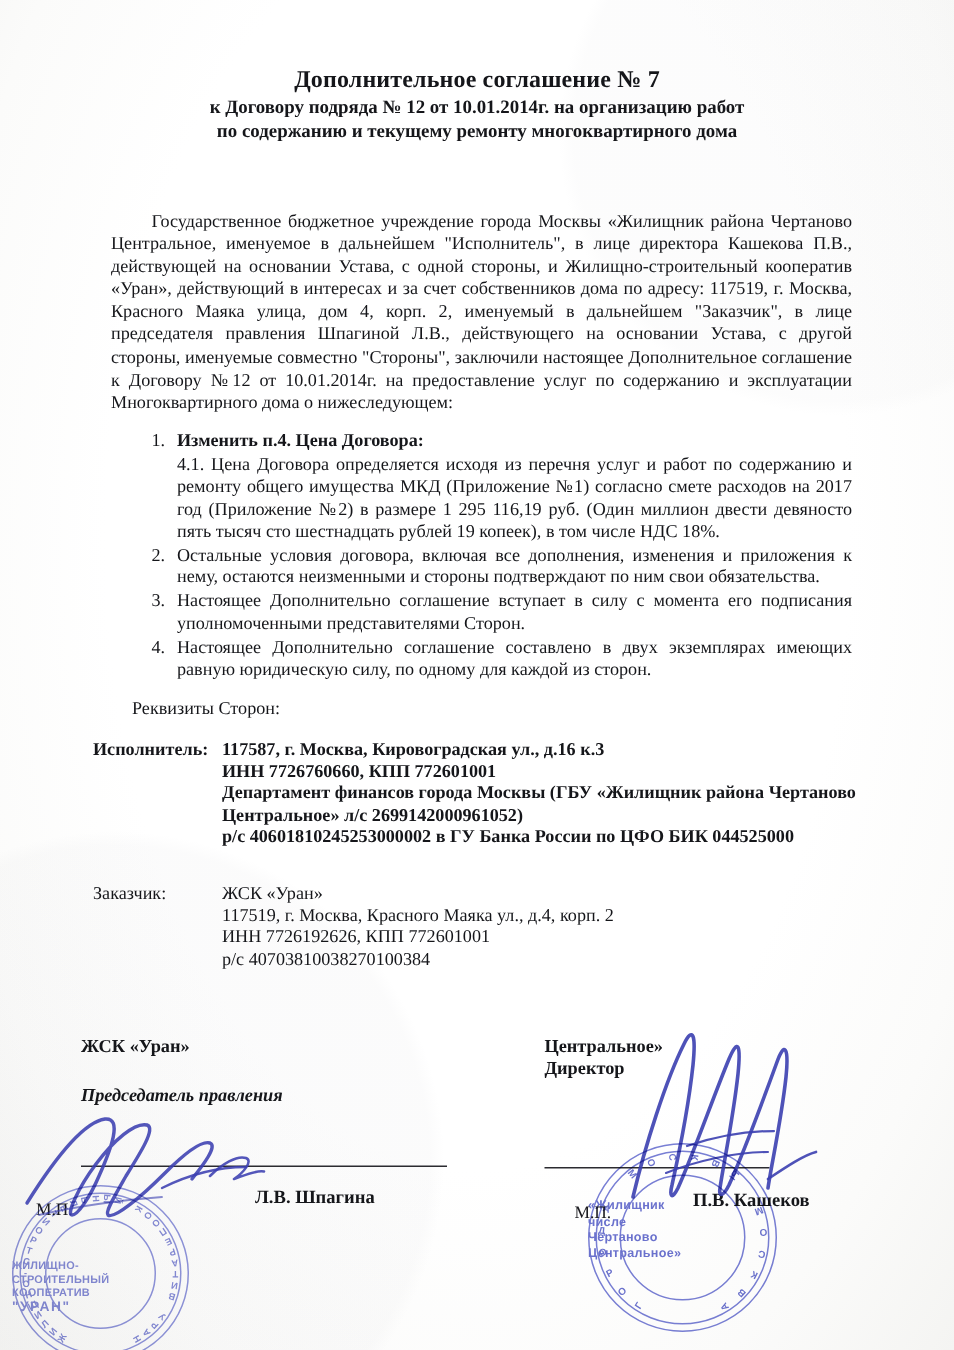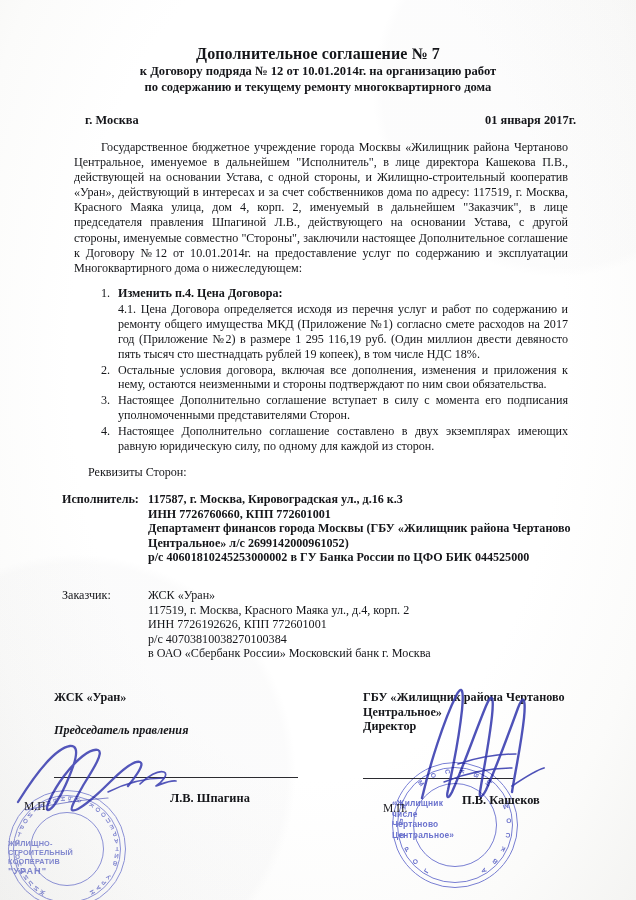--- a/index.html
+++ b/index.html
@@ -162,24 +162,20 @@
   <div class="scan-noise"></div>
 
   <div class="content">
 
     <div class="title-block">
       <div class="title-main">Дополнительное соглашение № 7</div>
       <div class="title-sub">к Договору подряда № 12 от 10.01.2014г. на организацию работ</div>
       <div class="title-sub">по содержанию и текущему ремонту многоквартирного дома</div>
     </div>
 
-    <div class="cityline">
-      <span class="city">г. Москва</span>
-      <span class="datev">01 января 2017г.</span>
-    </div>
 
     <div class="preamble">Государственное бюджетное учреждение города Москвы «Жилищник района Чертаново Центральное, именуемое в дальнейшем "Исполнитель", в лице директора Кашекова П.В., действующей на основании Устава, с одной стороны, и Жилищно-строительный кооператив «Уран», действующий в интересах и за счет собственников дома по адресу: 117519, г. Москва, Красного Маяка улица, дом 4, корп. 2, именуемый в дальнейшем "Заказчик", в лице председателя правления Шпагиной Л.В., действующего на основании Устава, с другой стороны, именуемые совместно "Стороны", заключили настоящее Дополнительное соглашение к Договору №12 от 10.01.2014г. на предоставление услуг по содержанию и эксплуатации Многоквартирного дома о нижеследующем:</div>
 
     <div class="clauses">
 
       <div class="clause">
         <div class="num">1.</div>
         <div class="body">
           <span class="clause-head">Изменить п.4. Цена Договора:</span>
           <span class="sub-41">4.1. Цена Договора определяется исходя из перечня услуг и работ по содержанию и ремонту общего имущества МКД (Приложение №1)  согласно смете расходов на  2017 год (Приложение №2) в размере 1 295 116,19 руб. (Один  миллион двести девяносто пять тысяч сто шестнадцать рублей 19 копеек),  в том числе НДС 18%.</span>
@@ -219,35 +215,33 @@
     </div>
 
     <div class="req req-zakaz">
       <div class="req-row">
         <div class="req-label">Заказчик:</div>
         <div class="req-lines">
           <div>ЖСК «Уран»</div>
           <div>117519,  г. Москва,  Красного Маяка ул., д.4, корп. 2</div>
           <div>ИНН 7726192626, КПП 772601001</div>
           <div>р/с 40703810038270100384</div>
-          <div>в ОАО «Сбербанк России» Московский банк г. Москва</div>
         </div>
       </div>
     </div>
 
     <div class="sig">
 
       <div class="sig-left">
         <div class="sig-org">ЖСК «Уран»</div>
         <div class="sig-role">Председатель правления</div>
         <div class="sig-line sl-left"></div>
       </div>
 
       <div class="sig-right">
-        <div class="sig-org">ГБУ «Жилищник района Чертаново</div>
         <div class="sig-org">Центральное»</div>
         <div class="sig-role-r">Директор</div>
       </div>
 
       <div class="sig-line sl-right"></div>
     </div>
 
     <div class="sig-name sn-left">Л.В. Шпагина</div>
     <div class="sig-name sn-right">П.В. Кашеков</div>
 

